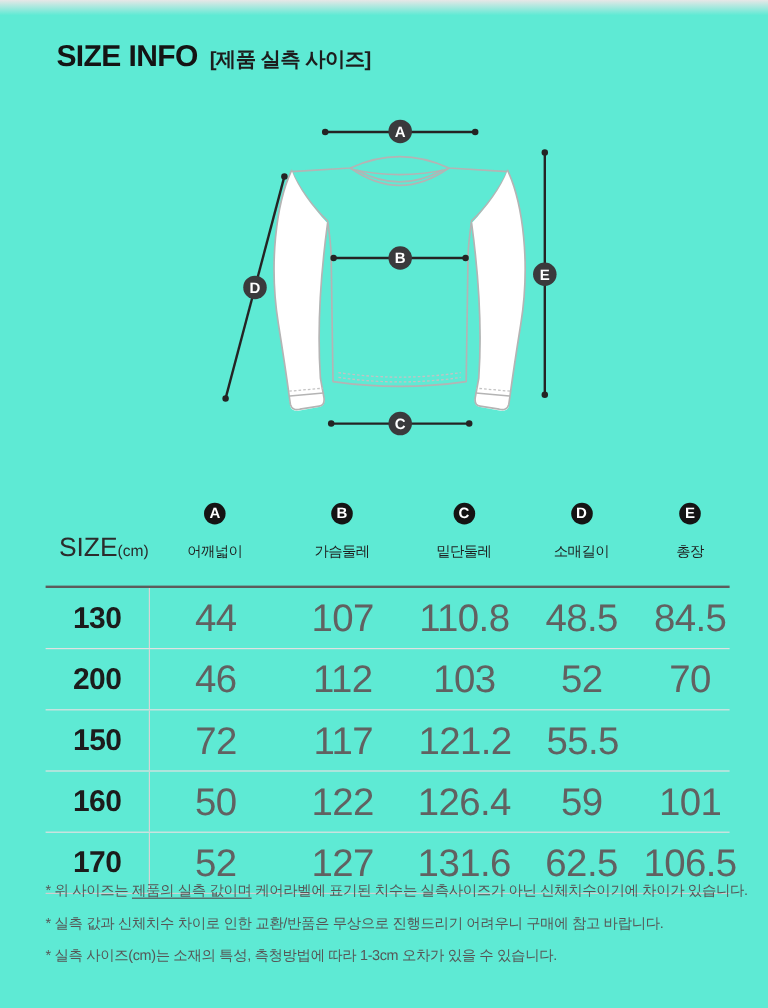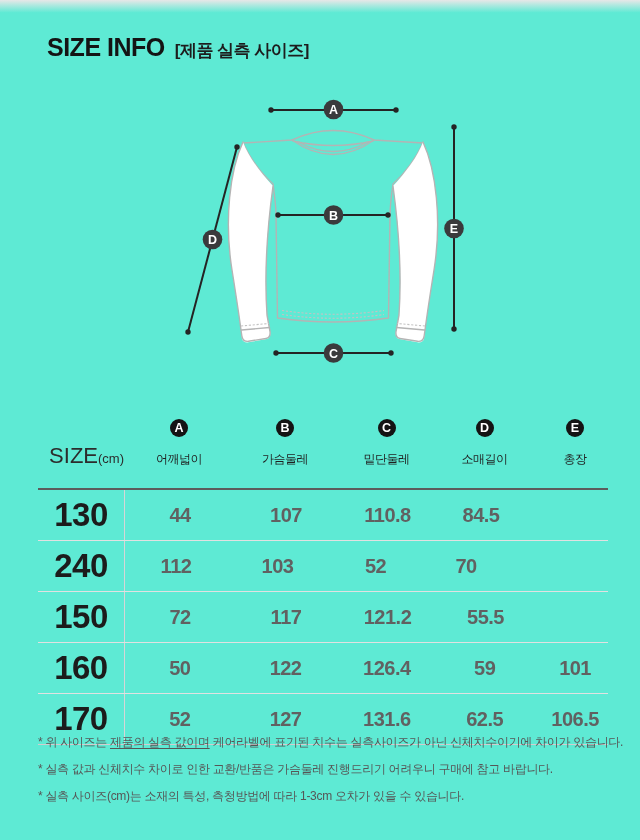--- a/index.html
+++ b/index.html
@@ -31,22 +31,22 @@
     font-size:12.5px;font-weight:700;display:flex;align-items:center;justify-content:center;margin-bottom:11px;}
   .th .collabel{font-size:12px;font-weight:500;color:#1f1f1f;line-height:22px;white-space:nowrap;letter-spacing:-.5px;}
   .th-size{align-items:flex-end;justify-content:flex-end;}
   .size-word{font-size:22px;font-weight:500;color:#2c2c2c;line-height:22px;white-space:nowrap;}
   .size-word .unit{font-size:13px;font-weight:400;color:#2c2c2c;}
   .c0{width:86px;}.c1{width:110px;}.c2{width:102px;}.c3{width:101px;}.c4{width:95px;}.c5{width:76px;}
   .shiftE{transform:translateX(5px);}
   .trow{display:flex;height:50px;border-bottom:1px solid #e1e1e1;}
   .trow:last-child{border-bottom:1px solid #cfcfcf;}
   .cell{display:flex;align-items:center;justify-content:center;}
-  .cell-size{font-size:33px;font-weight:700;color:#1c1c1c;border-right:1px solid #d6d6d6;height:100%;letter-spacing:-.5px;}
-  .cell-val{font-size:20px;font-weight:700;color:#616161;letter-spacing:-.5px;}
+  .cell-size{font-size:25px;font-weight:700;color:#1c1c1c;border-right:1px solid #d6d6d6;height:100%;letter-spacing:-.5px;}
+  .cell-val{font-size:32px;font-weight:400;color:#616161;letter-spacing:-.5px;}
   
   .notes{position:absolute;left:38px;top:729px;width:585px;color:#565656;font-size:12px;letter-spacing:-.3px;}
   .note{line-height:27px;white-space:nowrap;}
   .note u{text-decoration:underline;text-underline-offset:2px;}
 </style>
 </head>
 <body>
 
 <div class="page">
   <div class="top-shade"></div>
@@ -145,24 +145,26 @@
         <span class="badge">E</span>
         <span class="collabel">총장</span>
       </div>
     </div>
 
     <div class="trow">
       <div class="cell cell-size c0">130</div>
       <div class="cell cell-val c1">44</div>
       <div class="cell cell-val c2">107</div>
       <div class="cell cell-val c3">110.8</div>
+      <div class="cell cell-val c4">48.5</div>
       <div class="cell cell-val c5 shiftE">84.5</div>
     </div>
     <div class="trow">
-      <div class="cell cell-size c0">240</div>
+      <div class="cell cell-size c0">200</div>
+      <div class="cell cell-val c1">46</div>
       <div class="cell cell-val c2">112</div>
       <div class="cell cell-val c3">103</div>
       <div class="cell cell-val c4">52</div>
       <div class="cell cell-val c5 shiftE">70</div>
     </div>
     <div class="trow">
       <div class="cell cell-size c0">150</div>
       <div class="cell cell-val c1">72</div>
       <div class="cell cell-val c2">117</div>
       <div class="cell cell-val c3">121.2</div>
@@ -181,16 +183,16 @@
       <div class="cell cell-val c1">52</div>
       <div class="cell cell-val c2">127</div>
       <div class="cell cell-val c3">131.6</div>
       <div class="cell cell-val c4">62.5</div>
       <div class="cell cell-val c5 shiftE">106.5</div>
     </div>
   </div>
 
   <div class="notes">
     <div class="note"><span>* 위 사이즈는 </span><u>제품의 실측 값이며</u><span> 케어라벨에 표기된 치수는 실측사이즈가 아닌 신체치수이기에 차이가 있습니다.</span></div>
-    <div class="note">* 실측 값과 신체치수 차이로 인한 교환/반품은 가슴둘레 진행드리기 어려우니 구매에 참고 바랍니다.</div>
+    <div class="note">* 실측 값과 신체치수 차이로 인한 교환/반품은 무상으로 진행드리기 어려우니 구매에 참고 바랍니다.</div>
     <div class="note">* 실측 사이즈(cm)는 소재의 특성, 측청방법에 따라 1-3cm 오차가 있을 수 있습니다.</div>
   </div>
 </div>
 
 </body></html>

